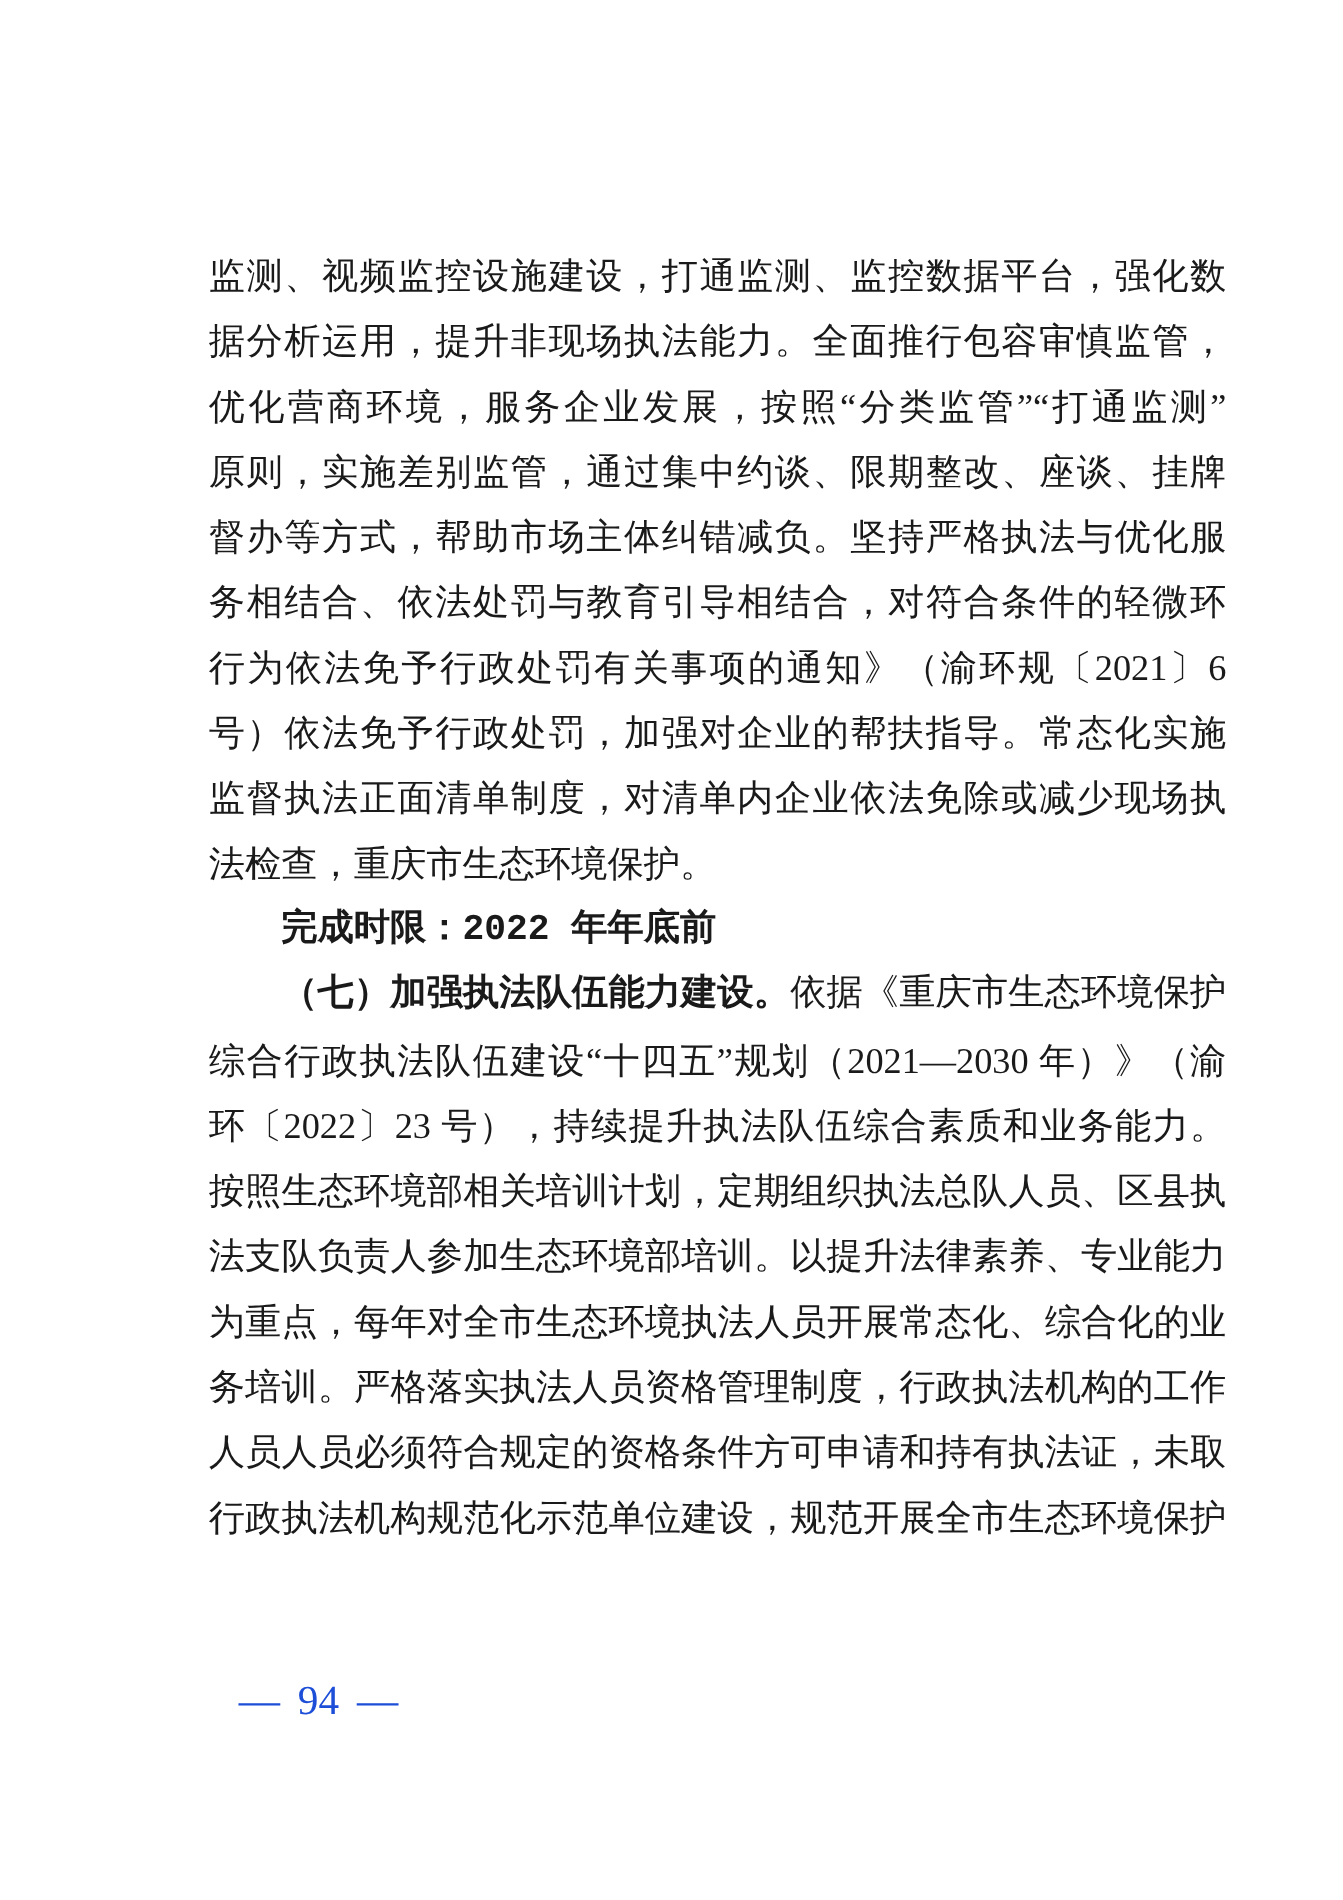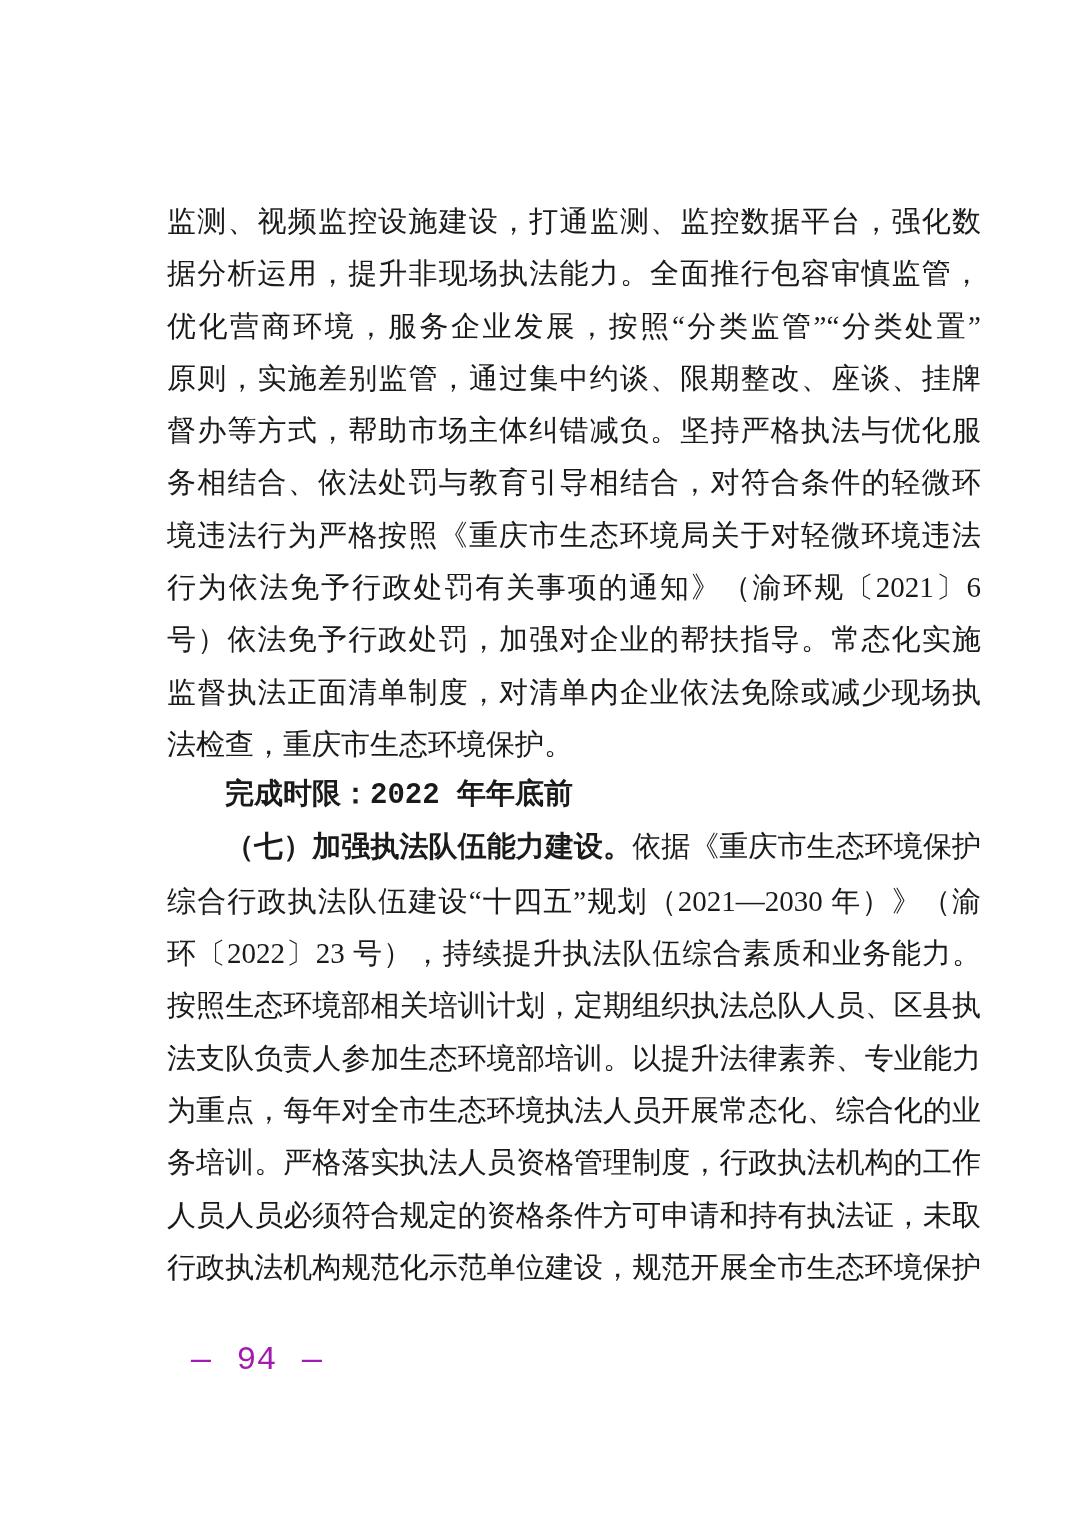--- a/index.html
+++ b/index.html
@@ -38,36 +38,34 @@
   .bold {
     font-weight: bold;
   }
   .footer {
     position: absolute;
     left: 168px;
     top: 1341px;
     font-size: 33px;
     line-height: 40px;
     word-spacing: 6px;
-    color: #a21caf;
-    font-family: Liberation Mono, monospace;
+    color: #1d4ed8;
   }
 </style>
 </head>
 <body>
 
 <div class="page">
   <div class="doc">
       <div class="line just"><span>监测、视频监控设施建设，打通监测、监控数据平台，强化数</span></div>
       <div class="line just"><span>据分析运用，提升非现场执法能力。全面推行包容审慎监管，</span></div>
-      <div class="line just"><span>优化营商环境，服务企业发展，按照“分类监管”“分类处置”</span></div>
+      <div class="line just"><span>优化营商环境，服务企业发展，按照“分类监管”“打通监测”</span></div>
       <div class="line just"><span>原则，实施差别监管，通过集中约谈、限期整改、座谈、挂牌</span></div>
       <div class="line just"><span>督办等方式，帮助市场主体纠错减负。坚持严格执法与优化服</span></div>
       <div class="line just"><span>务相结合、依法处罚与教育引导相结合，对符合条件的轻微环</span></div>
-      <div class="line just"><span>境违法行为严格按照《重庆市生态环境局关于对轻微环境违法</span></div>
       <div class="line just"><span>行为依法免予行政处罚有关事项的通知》（渝环规〔2021〕6</span></div>
       <div class="line just"><span>号）依法免予行政处罚，加强对企业的帮扶指导。常态化实施</span></div>
       <div class="line just"><span>监督执法正面清单制度，对清单内企业依法免除或减少现场执</span></div>
       <div class="line"><span>法检查，重庆市生态环境保护。</span></div>
       <div class="line indent"><span class="bold">完成时限：2022 年年底前</span></div>
       <div class="line just indent"><span class="bold">（七）加强执法队伍能力建设。</span><span>依据《重庆市生态环境保护</span></div>
       <div class="line just"><span>综合行政执法队伍建设“十四五”规划（2021—2030 年）》（渝</span></div>
       <div class="line just"><span>环〔2022〕23 号），持续提升执法队伍综合素质和业务能力。</span></div>
       <div class="line just"><span>按照生态环境部相关培训计划，定期组织执法总队人员、区县执</span></div>
       <div class="line just"><span>法支队负责人参加生态环境部培训。以提升法律素养、专业能力</span></div>

